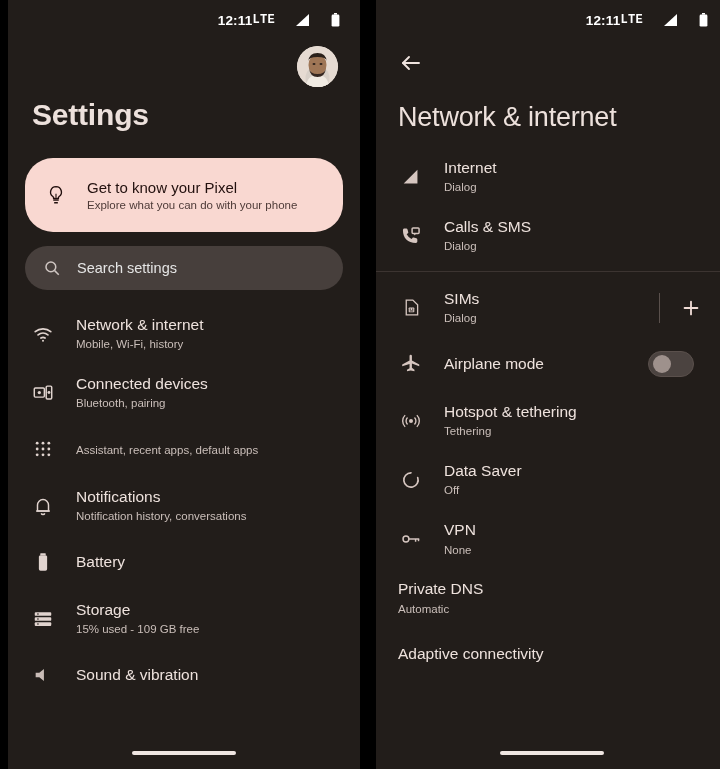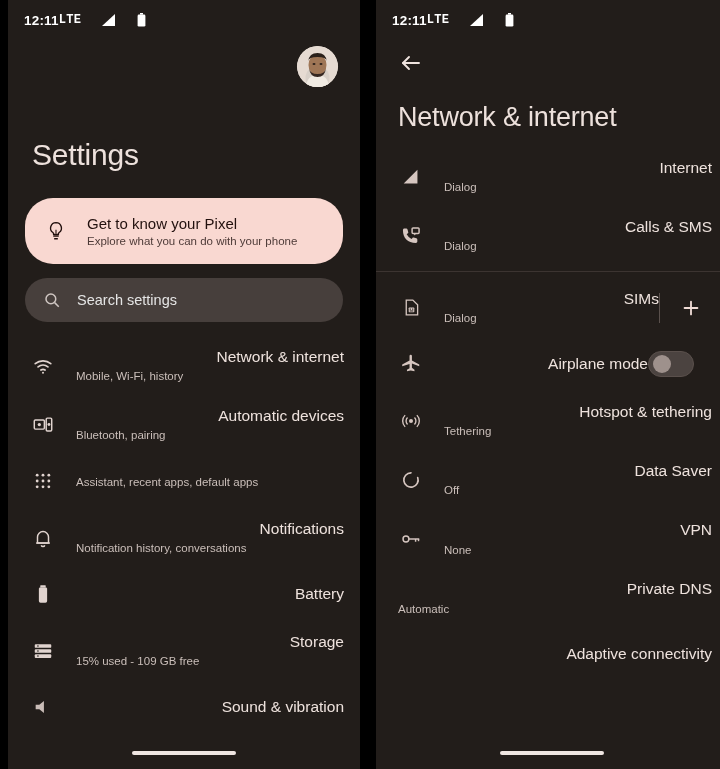--- a/index.html
+++ b/index.html
@@ -16,45 +16,45 @@
     position:relative;
     overflow:hidden;
     flex:0 0 352px;
   }
   .phone.left { margin-left:8px; }
   .phone.right { margin-left:16px; }
 
   
   .statusbar {
     height:40px; display:flex; align-items:center;
-    justify-content:flex-start;
+    justify-content:flex-end;
     padding:0 20px 0 16px;
   }
   .clock { color:#FFF; font-size:13.5px; font-weight:bold; letter-spacing:.2px; }
   .status-right { display:flex; align-items:center; gap:21px;font-family:Liberation Mono, monospace; }
   .lte { color:#FFF; font-size:12px; font-weight:bold; letter-spacing:.3px; }
   .sig { width:14px; height:12px; }
   .batt { width:9px; height:14px; }
 
   
   .avatar-row { height:52px; display:flex; justify-content:flex-end; align-items:center; padding-right:22px; }
   .avatar {
     width:41px; height:41px; border-radius:50%;
     overflow:hidden; background:#E8DED6; position:relative;
   }
   .page-title {
-    font-size:30px; color:#EDE1DC; font-weight:400;
-    padding:6px 0 0 24px; letter-spacing:-0.2px;margin-top:40px;
+    font-size:30px; color:#EDE1DC; font-weight:700;
+    padding:6px 0 0 24px; letter-spacing:-0.2px;
   }
 
   
   .promo {
     margin:26px 17px 0 17px;
     background:#F9D8D1; border-radius:28px;
-    height:66px; display:flex; align-items:center; padding:0 18px;
+    height:74px; display:flex; align-items:center; padding:0 18px;
   }
   .promo-icon { width:26px; flex:0 0 26px; display:flex; justify-content:center; }
   .promo-text { padding-left:18px; }
   .promo-title { font-size:15px; color:#22100E; line-height:1.25; }
   .promo-sub { font-size:11.5px; color:#4E3B38; padding-top:2px; }
 
   
   .search {
     margin:14px 17px 0 17px; height:44px;
     background:#473F3C; border-radius:22px;
@@ -63,21 +63,21 @@
   .search-ph { font-size:14.5px; color:#e5e5e5; padding-left:16px; }
 
   
   .list { padding-top:14px; }
   .row {
     display:flex; align-items:center;
     padding:11px 16px 11px 22px; min-height:54px;
   }
   .row-ico { width:26px; flex:0 0 26px; display:flex; justify-content:center; align-items:center; }
   .row-txt { padding-left:20px; flex:1 1 auto; min-width:0; }
-  .row-title { font-size:15.5px; color:#EEE2DD; line-height:1.3;text-align:right; }
+  .row-title { font-size:15.5px; color:#EEE2DD; line-height:1.3; }
   .row-sub { font-size:11.5px; color:#CBBFBA; padding-top:2px; line-height:1.3; }
   .row.noicon { padding-left:22px; }
   .row.noicon .row-txt { padding-left:0; }
 
   
   .backrow { height:46px; display:flex; align-items:center; padding-left:22px; }
   .back-btn { width:26px; height:26px; display:flex; align-items:center; justify-content:center; }
   .page-title2 {
     font-size:27px; color:#EDE1DC; font-weight:400;
     padding:16px 0 0 22px; letter-spacing:-0.2px;
@@ -192,21 +192,21 @@
       <div class="row">
         <span class="row-ico">
           <svg viewBox="0 0 24 24" width="22" height="22" fill="none" stroke="#E1D4CF" stroke-width="1.6">
             <rect x="2.5" y="6.5" width="11" height="10" rx="1.2"></rect>
             <rect x="15.5" y="4.5" width="6" height="14" rx="1.2"></rect>
             <circle cx="8" cy="11.5" r="1.8" fill="#E1D4CF" stroke="none"></circle>
             <circle cx="18.5" cy="11.5" r="1.6" fill="#E1D4CF" stroke="none"></circle>
           </svg>
         </span>
         <span class="row-txt">
-          <div class="row-title">Automatic devices</div>
+          <div class="row-title">Connected devices</div>
           <div class="row-sub">Bluetooth, pairing</div>
         </span>
       </div>
 
       <div class="row">
         <span class="row-ico">
           <svg viewBox="0 0 24 24" width="20" height="20" fill="#E1D4CF">
             <circle cx="5" cy="5" r="1.7"></circle>
               <circle cx="12" cy="5" r="1.7"></circle>
               <circle cx="19" cy="5" r="1.7"></circle>

